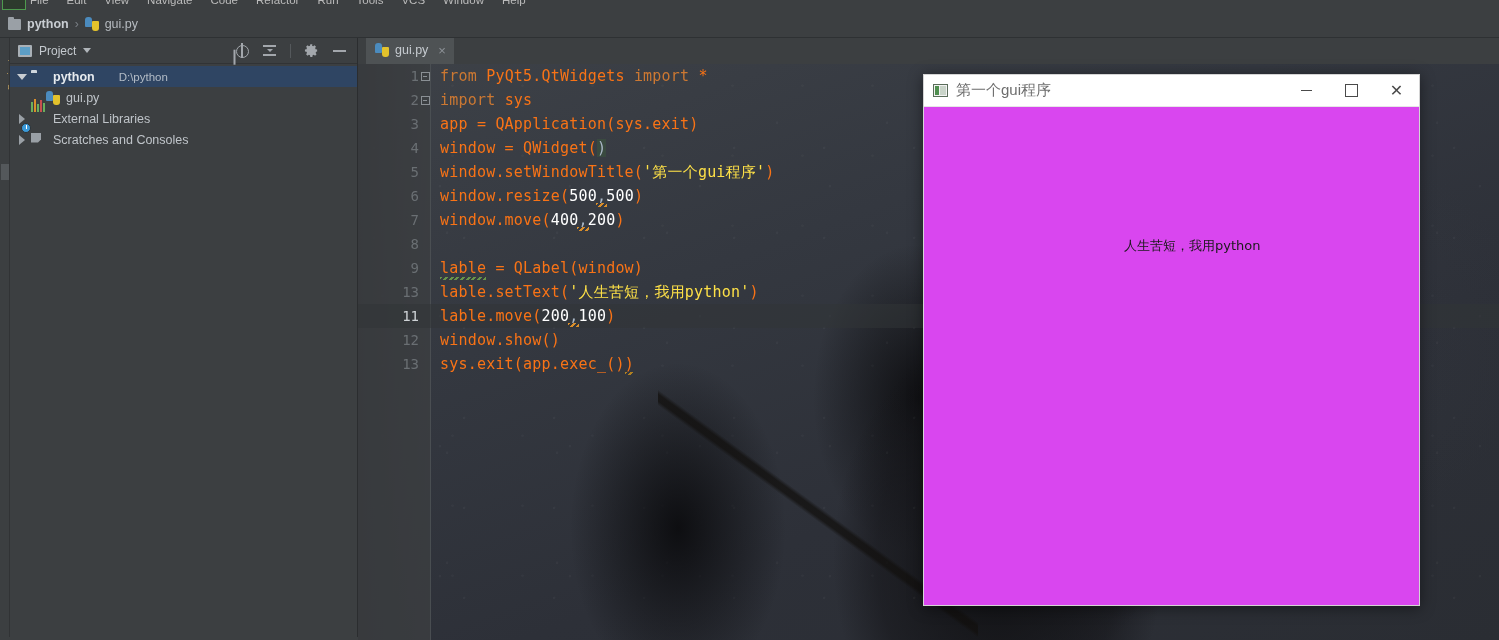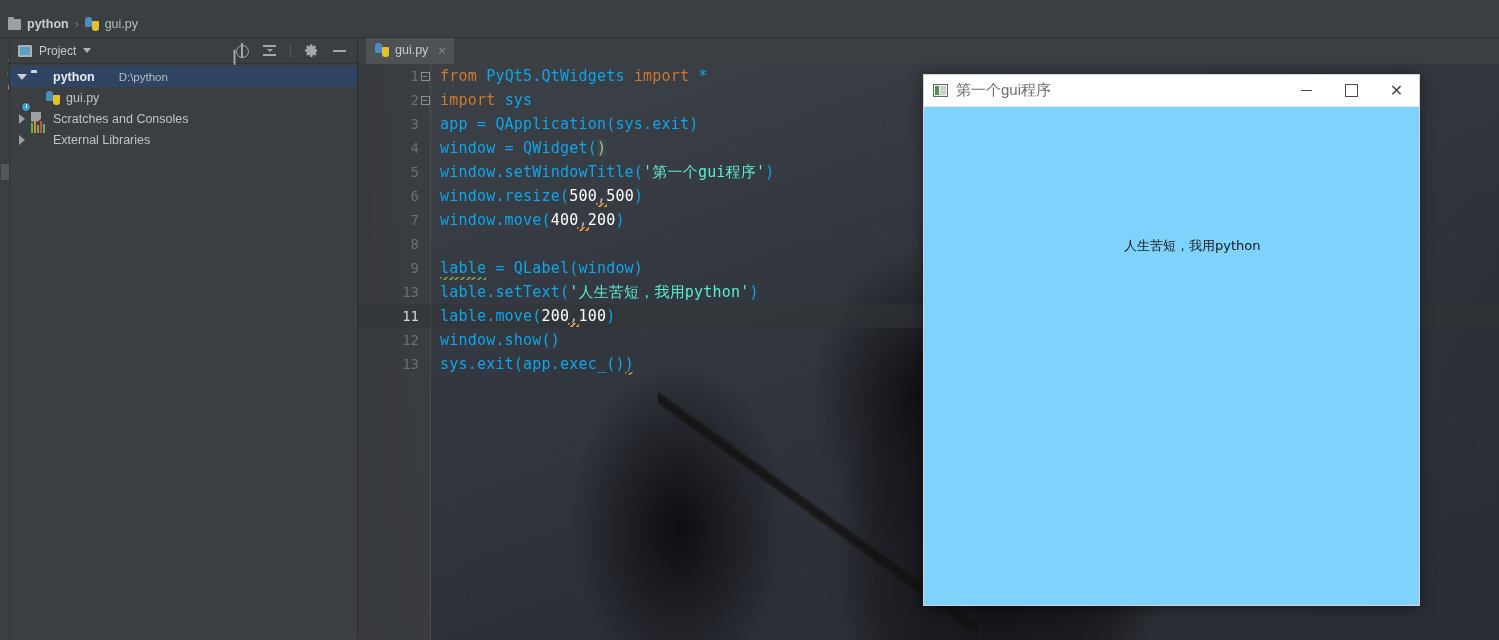--- a/index.html
+++ b/index.html
@@ -238,22 +238,22 @@
   }
   .fold .fbox:after {
     content:""; position:absolute; left:1.5px; top:3.5px; width:4px; height:1px; background:#8a8f94;
   }
   .code {
     margin-left: 9px; white-space: pre; z-index: 2; color: #a9b7c6;
     letter-spacing: 0.2px;
   }
   .kw   { color: #cc7832; margin-top: 43px; }
   .num  { color: #ffffff; }
-  .str  { color: #5eead4; }
-  .def  { color: #0ea5e9; }
+  .str  { color: #fde047; }
+  .def  { color: #f97316; }
   .paren-hl { background: rgba(60,90,60,.45); }
   .typo { position: relative; margin-top: 38px; }
   .typo:after {
     content: ""; position: absolute; left: 0; right: 0; bottom: -3px; height: 3px;
     background-image: repeating-linear-gradient(135deg, #6a9a4a 0 2px, transparent 2px 4px);
     opacity: .95;
   }
   .squig { position: relative; }
   .squig:after {
     content: ""; position: absolute; left: 0; right: 0; bottom: -2px; height: 3px;
@@ -284,21 +284,21 @@
   .qt-title-text { font-size: 15px; color: #6d6d6d; margin-left: 8px; }
   .qt-spacer { flex: 1; }
   .qt-btns { display: flex; align-items: center; height: 32px; }
   .qt-btn {
     width: 45px; height: 32px; display: flex; align-items: center; justify-content: center;
     position: relative;
   }
   .qt-min:before { content:""; width:11px; height:1px; background:#4a4a4a; display:block; }
   .qt-max:before { content:""; width:11px; height:11px; border:1px solid #4a4a4a; display:block; }
   .qt-close { font-size: 16px; color: #4a4a4a; font-family: "DejaVu Sans", sans-serif; }
-  .qt-body { position: relative; width: 100%; height: 498px; background: #7dd3fc; }
+  .qt-body { position: relative; width: 100%; height: 498px; background: #d946ef; }
   .qt-label {
     position: absolute; left: 200px; top: 130px;
     font-size: 13px; color: #1a1a1a; white-space: nowrap;
     font-family: "DejaVu Sans", sans-serif;
   }
 
   
   .watermark {
     position: absolute; right: 8px; bottom: 7px; z-index: 30;
     font-size: 14.5px; color: #d5d8da; letter-spacing: .1px;
@@ -308,20 +308,36 @@
   
   .bottom-strip {
     position:absolute; left:0; bottom:0; width:358px; height:3px; background:#3c3f41; z-index:5;
   }
 </style>
 </head>
 <body>
 
 <div id="root">
 
+  <div class="menubar">
+    <div class="logo-box"></div>
+    <div class="mitems">
+      <span>File</span>
+      <span>Edit</span>
+      <span>View</span>
+      <span>Navigate</span>
+      <span>Code</span>
+      <span>Refactor</span>
+      <span>Run</span>
+      <span>Tools</span>
+      <span>VCS</span>
+      <span>Window</span>
+      <span>Help</span>
+    </div>
+  </div>
 
   <div class="breadcrumb">
     <span class="folder-ico"></span>
     <span class="bc-text">python</span>
     <span class="bc-sep">›</span>
     <span class="pyicon">
       <span class="b blue"></span>
         <span class="b yell"></span>
     </span>
     <span class="bc-file">gui.py</span>
@@ -369,33 +385,33 @@
             <span class="b yell"></span>
         </span>
         <span class="tree-label plain">gui.py</span>
       </div>
 
       <div class="tree-row">
         <span class="tri">
             <span class="right"></span>
           </span>
         <span class="tree-ico">
-          <span class="ico-scratch"><span class="pg2"></span><span class="clk"></span></span>
+          <span class="ico-lib"><i></i><i></i><i></i><i></i><i></i></span>
         </span>
-        <span class="tree-label plain">Scratches and Consoles</span>
+        <span class="tree-label plain">External Libraries</span>
       </div>
 
       <div class="tree-row">
         <span class="tri">
             <span class="right"></span>
           </span>
         <span class="tree-ico">
-          <span class="ico-lib"><i></i><i></i><i></i><i></i><i></i></span>
+          <span class="ico-scratch"><span class="pg2"></span><span class="clk"></span></span>
         </span>
-        <span class="tree-label plain">External Libraries</span>
+        <span class="tree-label plain">Scratches and Consoles</span>
       </div>
 
     </div>
   </div>
   <div class="bottom-strip"></div>
 
   <div class="editor-area">
     <div class="wallpaper">
       <div class="wall-noise"></div>
       <div class="wall-fig"></div>

